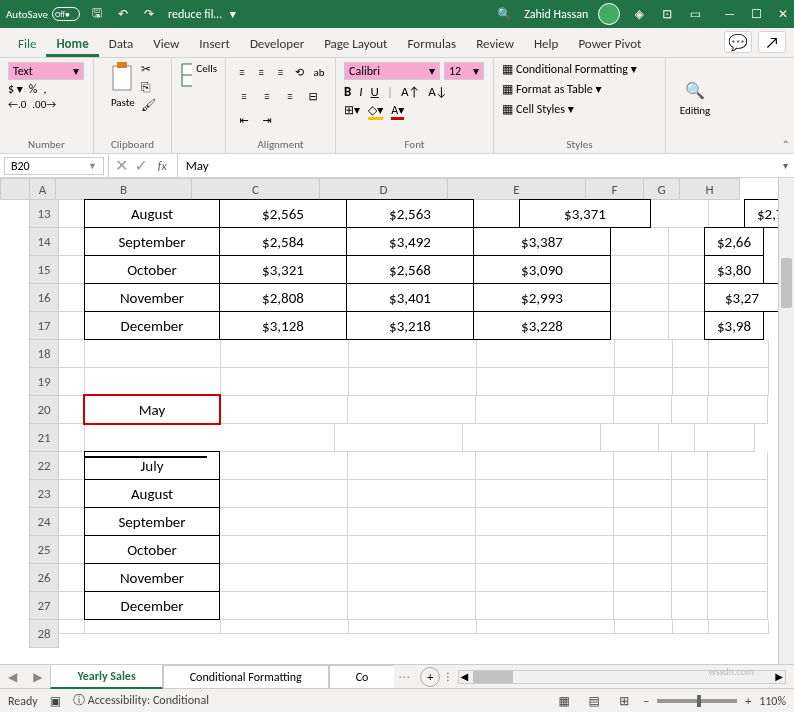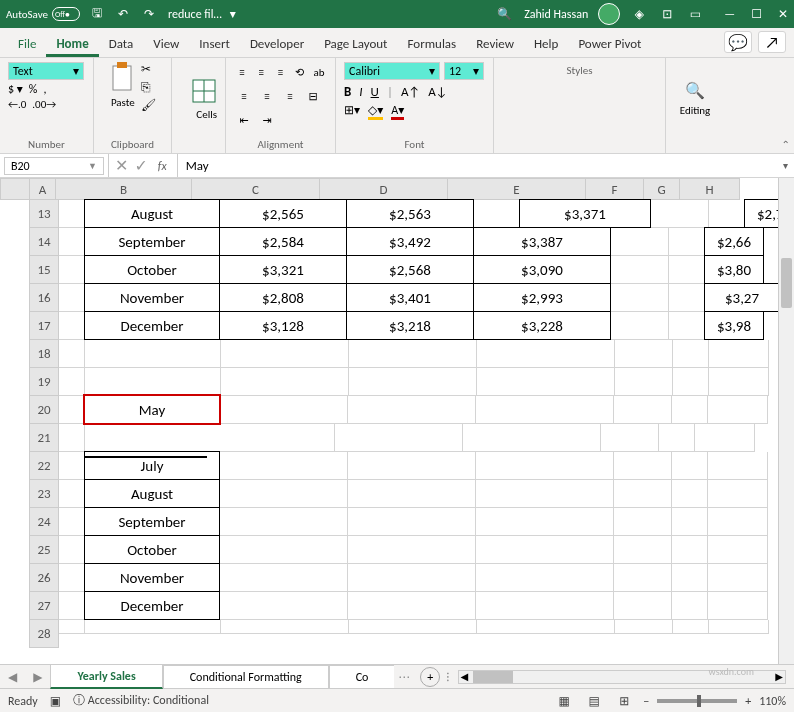--- a/index.html
+++ b/index.html
@@ -20,21 +20,21 @@
 .tabbar .tab.file { color: #217346; font-weight: normal;}
 .tabbar .tab.active { color: #217346; font-weight: 600; border-bottom: 3px solid #217346; padding-bottom: 3px;}
 .tabbar .right-icons { margin-left: auto; display: flex; gap: 6px; padding-bottom: 4px;}
 .tabbar .right-icons .ric { width: 28px; height: 22px; border: 1px solid #d4d4d4; border-radius: 3px; display:flex; align-items:center; justify-content:center; background:#fff; cursor:pointer;}
 .tabbar .right-icons .ric.green { background: #fff; color:#217346; }
 
 .ribbon { background: #f3f2f1; height: 96px; display: flex; border-bottom: 1px solid #d4d4d4; position: relative;}
 .ribbon .group { border-right: 1px solid #d4d4d4; padding: 4px 8px 2px; display: flex; flex-direction: column; justify-content: space-between; }
 .ribbon .group-label { font-size: 11px; color: #666; text-align: center; padding-top: 2px;}
 .ribbon .group-top { flex: 1; display: flex; gap: 4px;}
-.ribbon .combo { border: 1px solid #ccc; background: #5eead4; font-size: 12px; padding: 1px 4px; display: flex; align-items: center; justify-content: space-between;}
+.ribbon .combo { border: 1px solid #ccc; background: #f9a8d4; font-size: 12px; padding: 1px 4px; display: flex; align-items: center; justify-content: space-between;}
 .ribbon .btn-sm { width: 20px; height: 20px; display: flex; align-items: center; justify-content: center; font-size: 11px; cursor:pointer;}
 .ribbon svg { display: block; }
 .paste-btn { display:flex; flex-direction:column; align-items:center; gap:2px; font-size:11px; cursor:pointer; }
 .collapse-rib { position:absolute; right:4px; bottom:2px; font-size:10px; color:#666; cursor:pointer;}
 
 .formula-bar { height: 24px; display: flex; align-items: center; border-bottom: 1px solid #d4d4d4; background:#fff;}
 .formula-bar .namebox { width: 100px; border: 1px solid #ccc; margin: 2px 4px; padding: 1px 6px; font-size: 12px; display:flex; justify-content:space-between; align-items:center;}
 .formula-bar .fx-icons { display: flex; align-items: center; gap: 6px; padding: 0 6px; border-right: 1px solid #ccc; border-left: 1px solid #ccc; height: 100%; color:#999;}
 .formula-bar .fx { font-style: italic; font-size: 12px; color:#666; padding: 0 4px;}
 .formula-bar .formula-content { flex:1; padding: 0 8px; font-size: 13px;}
@@ -150,21 +150,21 @@
       </div>
       <div style="display:flex;flex-direction:column;gap:4px;font-size:12px">
         <span>✂</span>
         <span>⎘</span>
         <span>🖌</span>
       </div>
     </div>
     <div class="group-label">Clipboard</div>
   </div>
   <div class="group" style="width:54px">
-    <div class="group-top" style="flex-direction:column;align-items:flex-end;justify-content:center">
+    <div class="group-top" style="flex-direction:row;align-items:flex-start;justify-content:center">
       <svg width="26" height="26">
           <rect x="2" y="2" width="22" height="22" fill="#fff" stroke="#217346"></rect>
           <line x1="2" y1="13" x2="24" y2="13" stroke="#217346"></line>
           <line x1="13" y1="2" x2="13" y2="24" stroke="#217346"></line>
         </svg>
       <span style="font-size:11px">Cells</span>
     </div>
     <div class="group-label">&nbsp;</div>
   </div>
   <div class="group" style="width:110px">
@@ -211,20 +211,25 @@
       </div>
       <div style="display:flex;gap:8px;font-size:12px">
         <span>⊞▾</span>
         <span style="border-bottom:3px solid #ffc000">◇▾</span>
         <span style="border-bottom:3px solid #c00">A▾</span>
       </div>
     </div>
     <div class="group-label">Font</div>
   </div>
   <div class="group" style="width:172px">
+    <div class="group-top" style="flex-direction:column;gap:6px;font-size:12px">
+      <div>▦ <span>Conditional Formatting</span> ▾</div>
+      <div>▦ <span>Format as Table</span> ▾</div>
+      <div>▦ <span>Cell Styles</span> ▾</div>
+    </div>
     <div class="group-label">Styles</div>
   </div>
   <div class="group" style="width:58px;border-right:none">
     <div class="group-top" style="flex-direction:column;align-items:center;justify-content:center">
       <span style="font-size:16px">🔍</span>
       <span style="font-size:11px">Editing</span>
     </div>
     <div class="group-label">&nbsp;</div>
   </div>
   <span class="collapse-rib">⌃</span>

